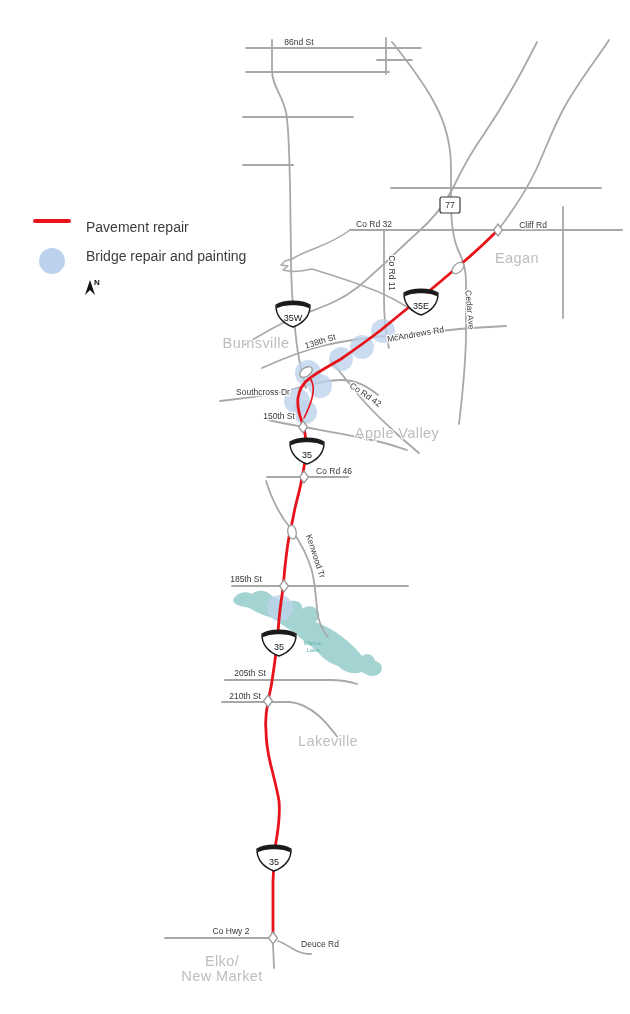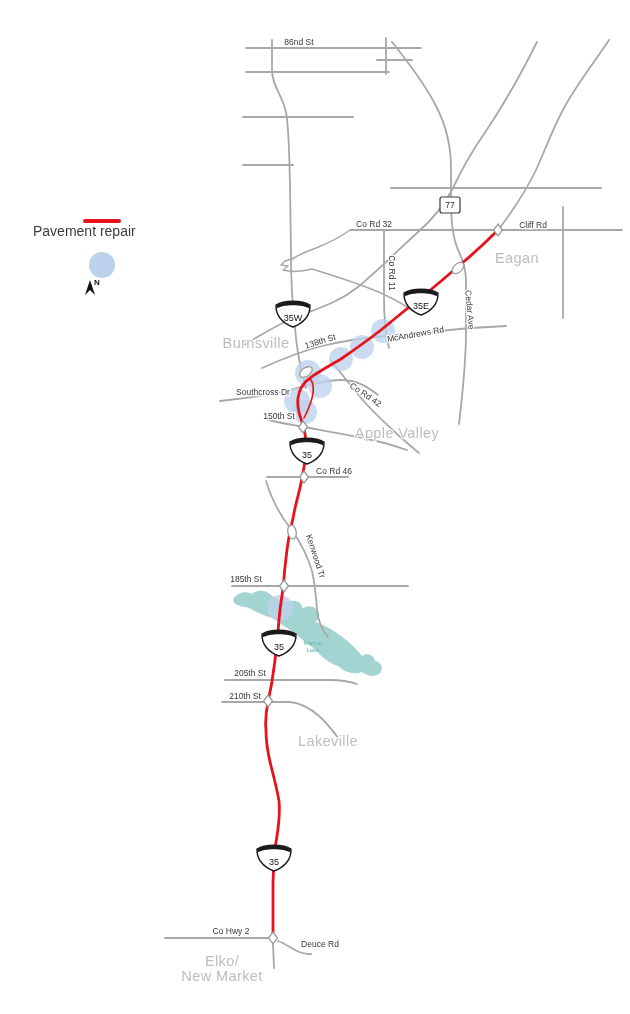--- a/index.html
+++ b/index.html
@@ -14,21 +14,21 @@
   .bridge-site{fill:#bcd2ec;opacity:0.78;}
   .ic{fill:#fff;stroke:#9a9a9a;stroke-width:1.3;}
   .road-label{font-size:8.5px;fill:#383838;text-anchor:middle;
     stroke:#fff;stroke-width:2.5px;paint-order:stroke;}
   .city-label{font-size:14.5px;fill:#bdbdbd;text-anchor:middle;letter-spacing:.4px;
     stroke:#fff;stroke-width:2px;paint-order:stroke;}
   .lake-label{font-size:6px;fill:#5fb3ae;text-anchor:middle;}
   .shield-text{font-size:9px;fill:#141414;text-anchor:middle;}
   .shield-text-sm{font-size:8.5px;fill:#2c2c2c;text-anchor:middle;}
   .legend{position:absolute;left:33px;top:219px;}
-  .legend-row{display:flex;align-items:flex-end;margin-bottom:13px;flex-direction:column;}
+  .legend-row{display:flex;align-items:flex-start;margin-bottom:13px;}
   .legend-swatch-line{display:inline-block;width:38px;height:4px;border-radius:2px;margin-right:15px;}
   .legend-swatch-circle{display:inline-block;width:26px;height:26px;border-radius:50%;
     margin-left:6px;margin-right:21px;}
   .legend-label{font-size:14px;color:#3c3c3c;}
   .compass{position:absolute;left:49px;top:60px;width:30px;text-align:center;}
   .compass-n{display:block;font-size:8px;font-weight:bold;color:#111;line-height:8px;}
 </style>
 </head>
 <body>
 
@@ -182,20 +182,21 @@
       </g>
   </svg>
 
   <div class="legend">
     <div class="legend-row">
       <span class="legend-swatch-line" id="legend-line-swatch" style="background: rgb(232, 19, 26);"></span>
       <span class="legend-label">Pavement repair</span>
     </div>
     <div class="legend-row">
       <span class="legend-swatch-circle" id="legend-circle-swatch" style="background: rgb(188, 210, 236);"></span>
+      <span class="legend-label">Bridge repair and painting</span>
     </div>
     <div class="compass">
       <span class="compass-n">N</span>
       <svg width="16" height="18" viewBox="0 0 16 18">
         <path d="M8,1 L13,16 L8,11 L3,16 Z" fill="#111"></path>
       </svg>
     </div>
   </div>
 
 </div>

